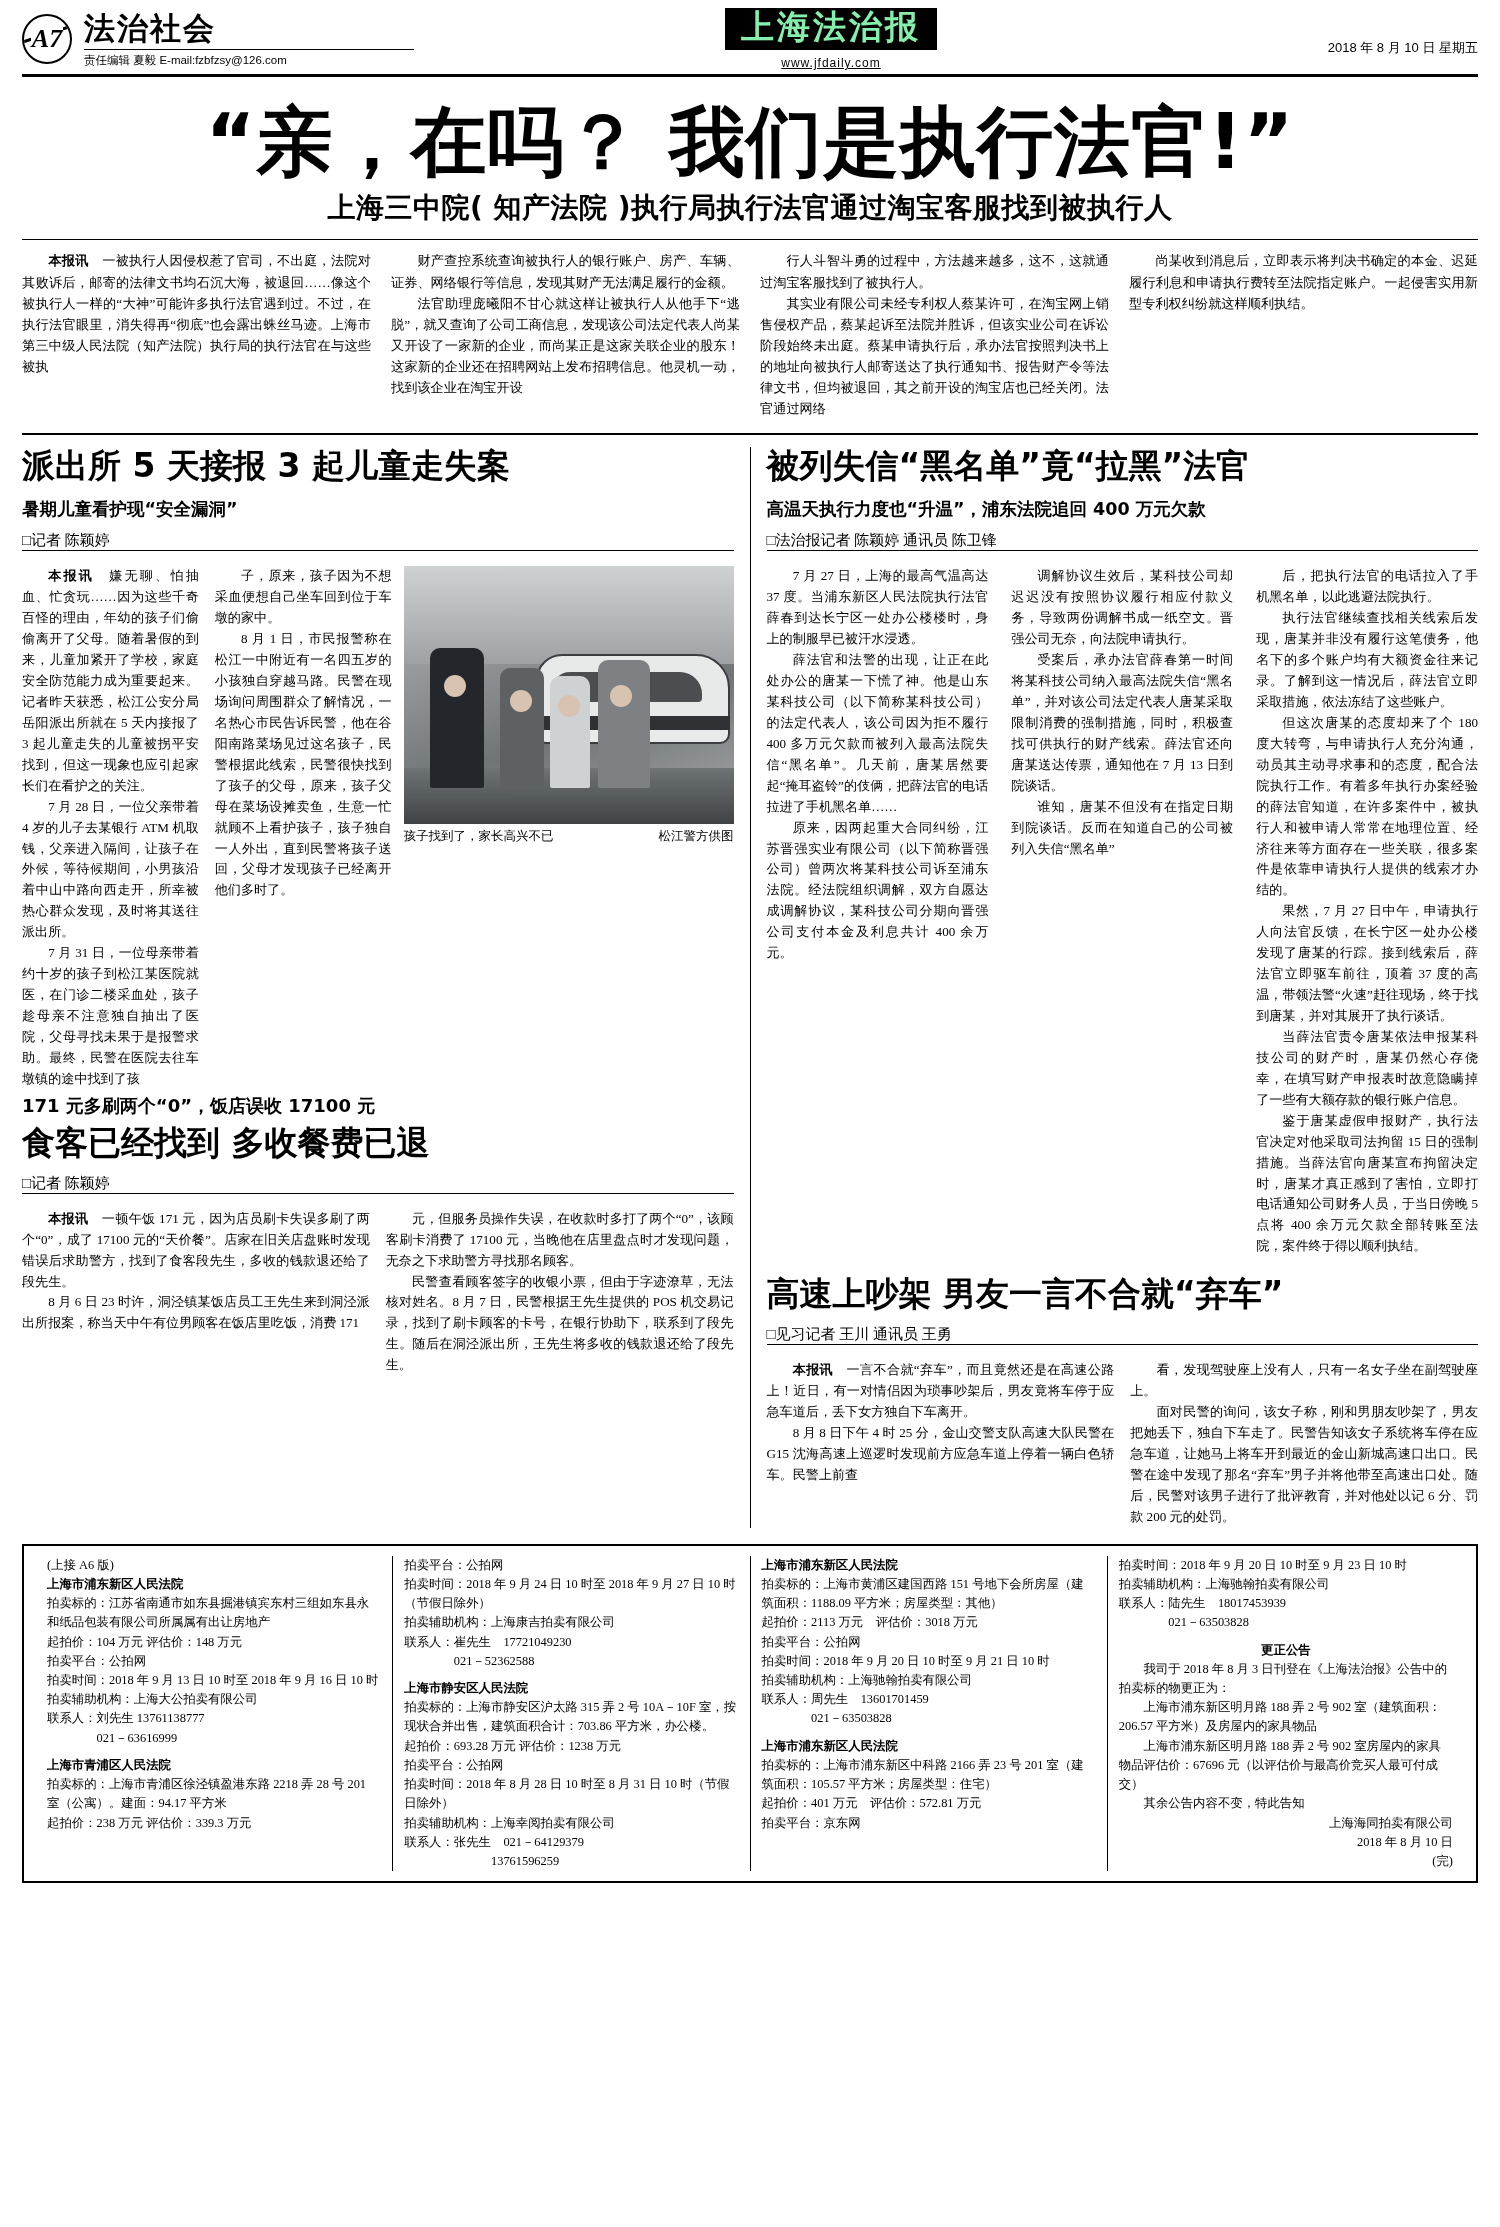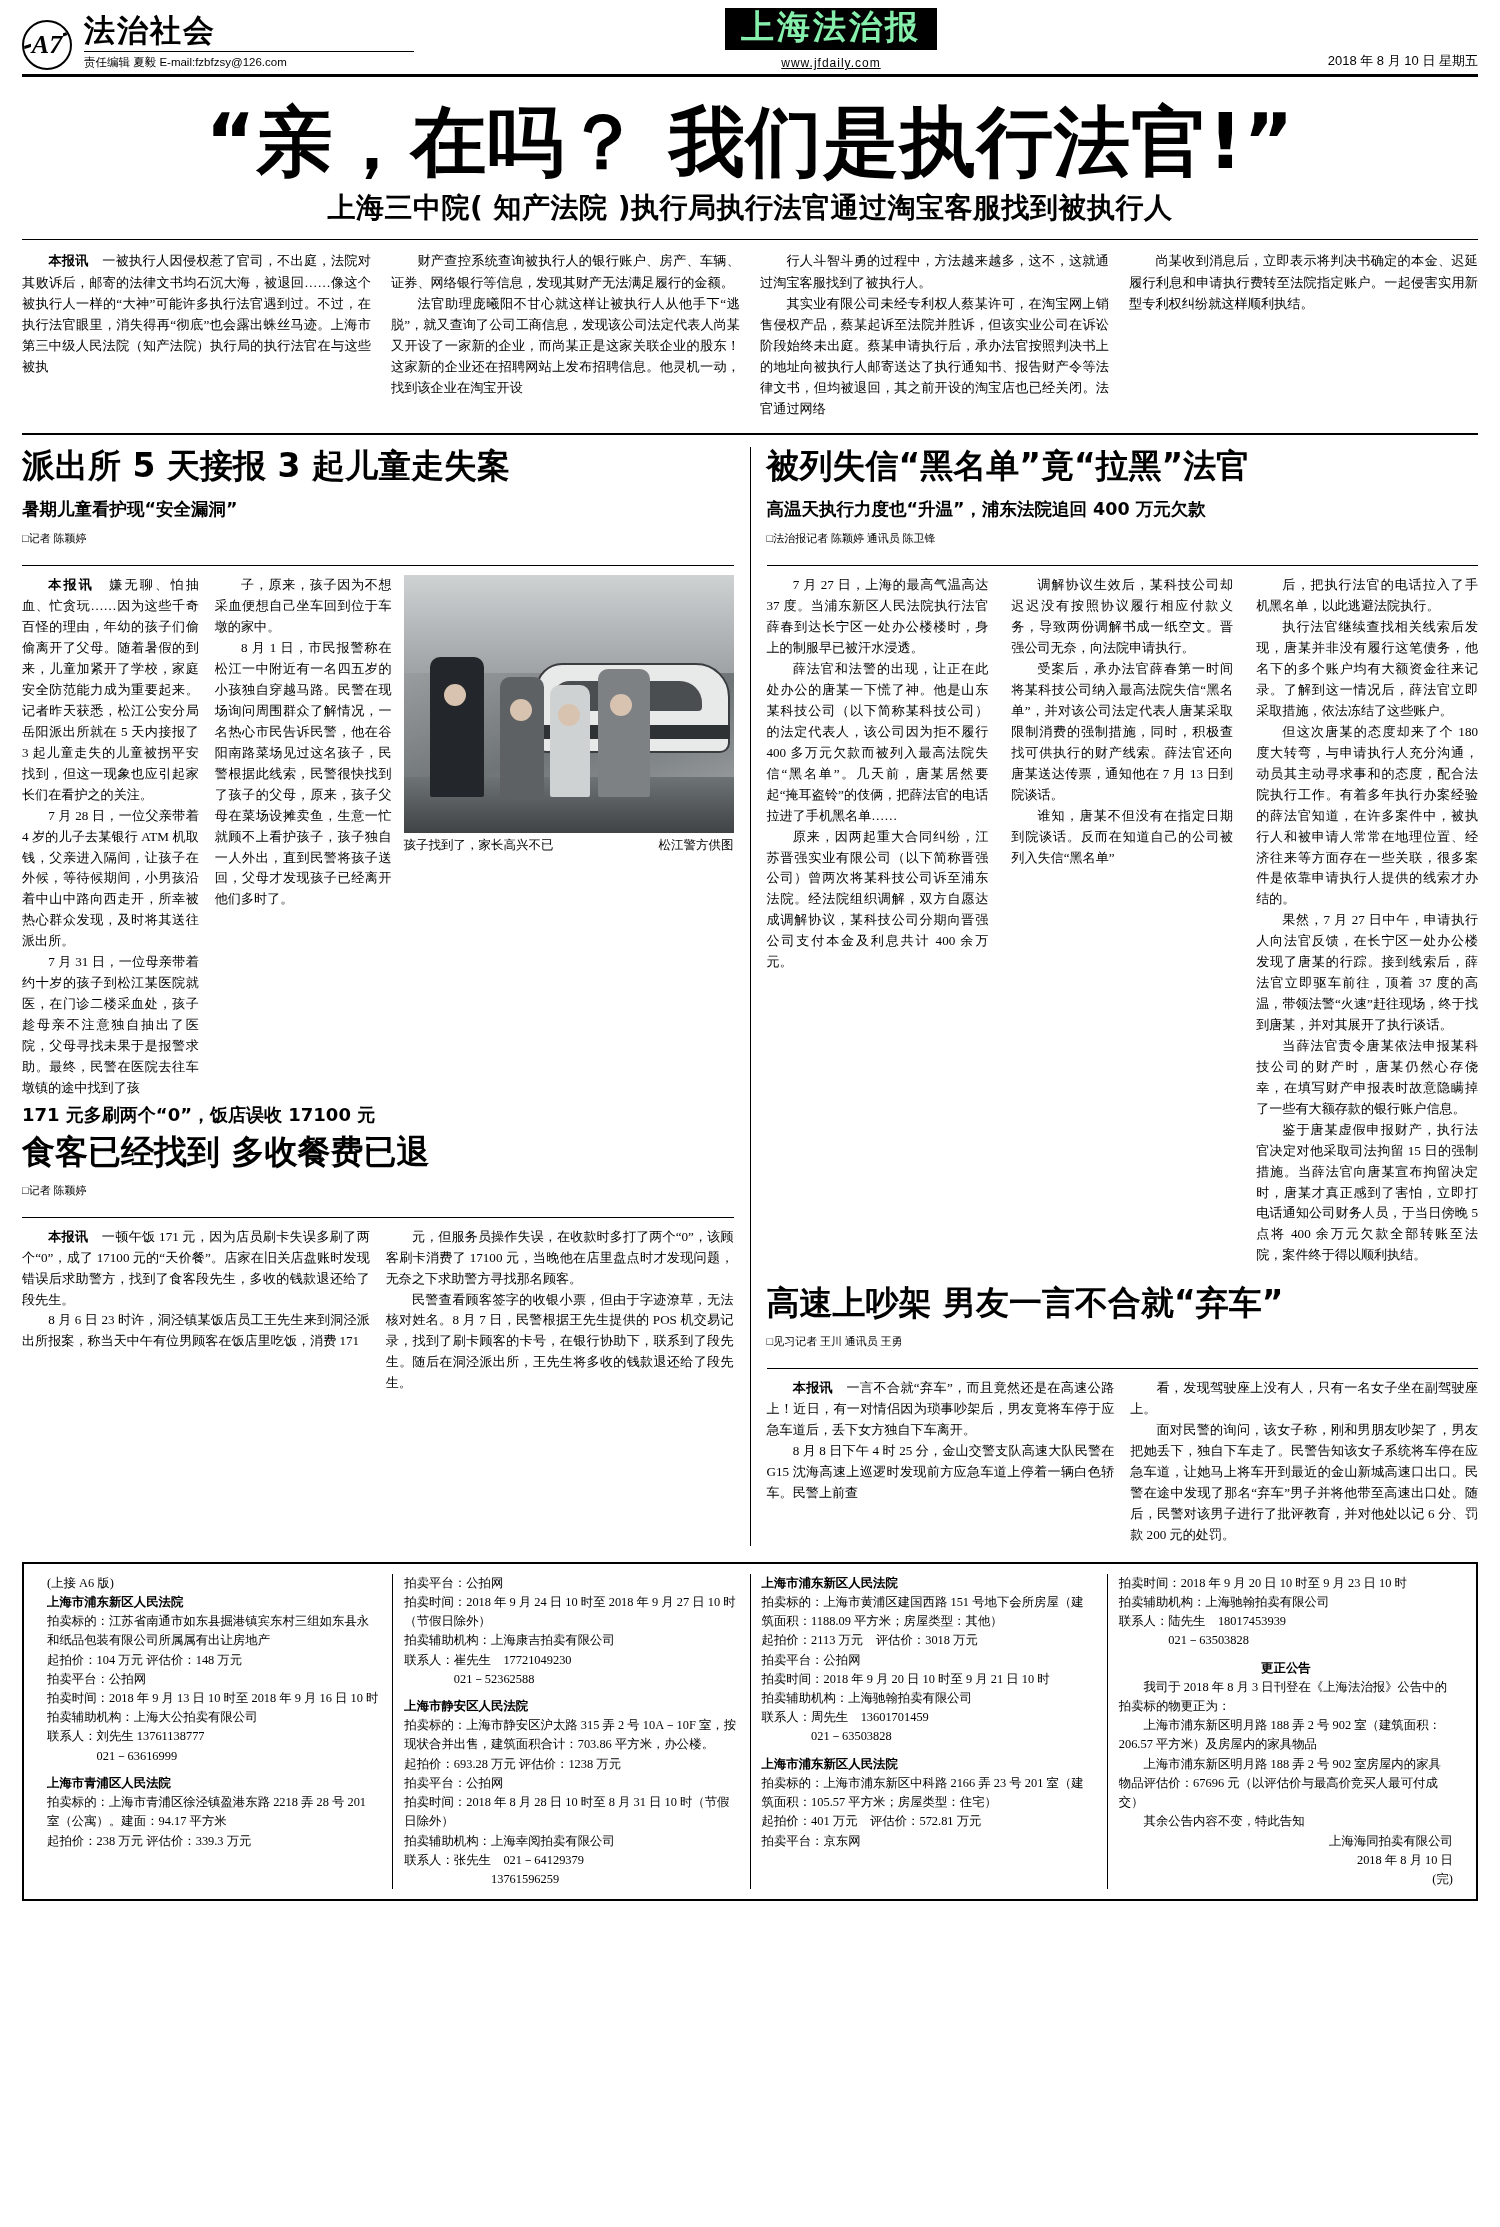--- a/index.html
+++ b/index.html
@@ -13,21 +13,21 @@
     width:1500px;
     min-height:2227px;
     position:relative;
     box-sizing:border-box;
     padding:8px 22px 10px 22px;
   }
 
   
   .masthead{
     display:flex;
-    align-items:flex-end;
+    align-items:center;
     border-bottom:3px solid #000;
     padding-bottom:4px;
   }
   .mh-folio{
     width:52px;
     flex:0 0 52px;
     position:relative;
     height:50px;
   }
   .folio-badge{
@@ -165,24 +165,24 @@
     line-height:1.15;
     margin:0 0 12px 0;
   }
   .sec-sub{
     font-family:"DejaVu Sans","Liberation Sans",sans-serif;
     font-weight:bold;
     font-size:17.5px;
     margin:0 0 10px 0;
   }
   .sec-byline{
-    font-size:11px;
+    font-size:15px;
     border-bottom:1px solid #000;
-    padding-bottom:19px;
-    margin-bottom:9px;
+    padding-bottom:0;
+    margin-bottom:15px;
   }
   .kicker{
     font-family:"DejaVu Sans","Liberation Sans",sans-serif;
     font-weight:bold;
     font-size:18px;
     margin:4px 0 6px 0;
   }
   .two{
     display:flex;gap:16px;
   }

